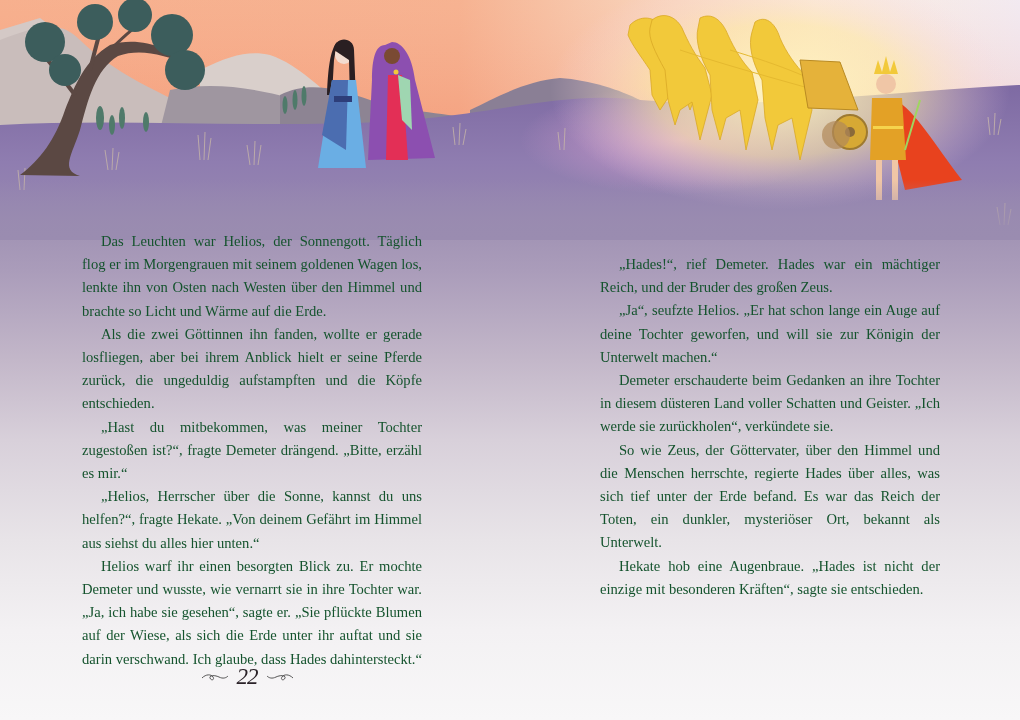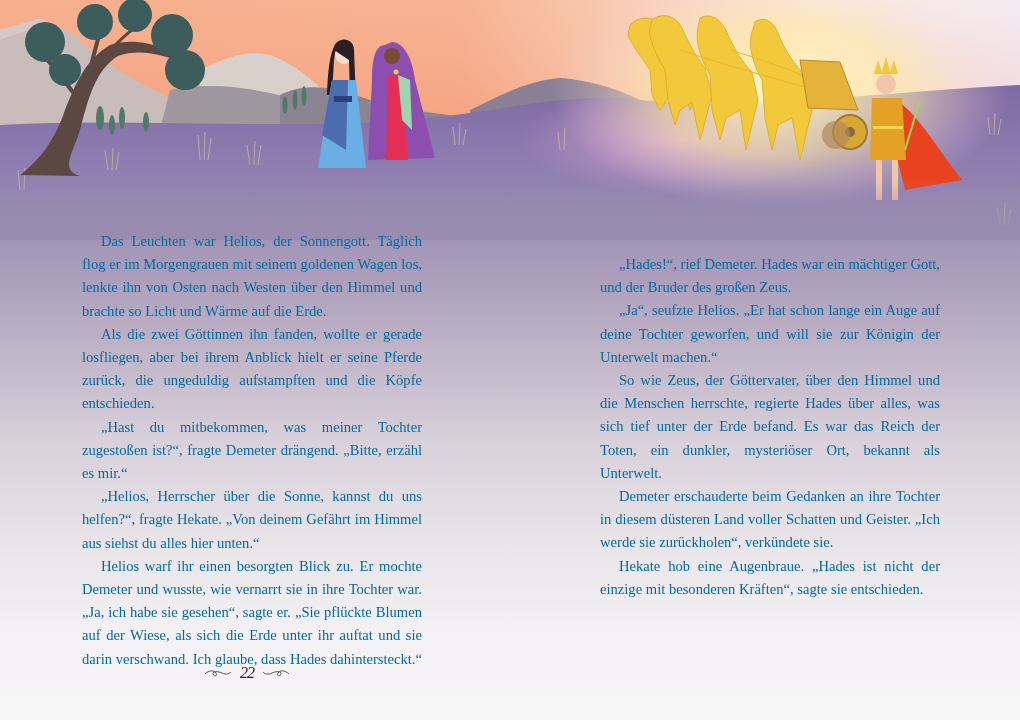--- a/index.html
+++ b/index.html
@@ -17,35 +17,35 @@
   .illustration { position:absolute; left:0; top:0; width:1020px; height:240px; overflow:hidden; }
   .illustration svg { display:block; }
 
   
   .page { position:absolute; top:0; height:720px; }
   .page-left { left:0; width:510px; }
   .page-right { left:510px; width:510px; }
 
   .text-block {
     position:absolute; width:340px;
-    font-size:14.6px; line-height:23.2px; color:#0369a1;
+    font-size:14.6px; line-height:23.2px; color:#14532d;
     text-align:justify; hyphens:manual;
   }
   .page-left .text-block { left:82px; top:230px; }
   .page-right .text-block { left:90px; top:253px; }
   .text-block p { margin:0; text-indent:19px; }
 
   .folio {
     position:absolute; top:664px; left:0; width:100%;
     display:flex; justify-content:center; align-items:center; gap:8px;
     color:#2a2228;
   }
   .page-left .folio { left:-8px; }
   .page-right .folio { left:-12px; }
-  .folio-num { font-style:italic; font-size:16px; letter-spacing:-1px; font-family:"Liberation Serif", serif; }
+  .folio-num { font-style:italic; font-size:23px; letter-spacing:-1px; font-family:"Liberation Serif", serif; }
   .flourish { width:28px; height:12px; display:block; }
 </style>
 </head>
 <body>
 
 <div class="spread">
 
   <div class="illustration">
     <svg width="1020" height="240" viewBox="0 0 1020 240" xmlns="http://www.w3.org/2000/svg">
       <defs>
@@ -194,20 +194,20 @@
       </svg>
       <span class="folio-num">22</span>
       <svg class="flourish" viewBox="0 0 28 12">
         <path d="M27 7 C23 3 18 3 16 6 C14 9 18 10 19 7 C20 4 14 4 10 6 C6 8 3 7 1 5" stroke="#555" stroke-width="1" fill="none"></path>
       </svg>
     </div>
   </div>
 
   <div class="page page-right">
     <div class="text-block">
-      <p>„Hades!“, rief Demeter. Hades war ein mächtiger Gott, und der Bruder des großen Zeus.</p>
+      <p>„Hades!“, rief Demeter. Hades war ein mächtiger Reich, und der Bruder des großen Zeus.</p>
       <p>„Ja“, seufzte Helios. „Er hat schon lange ein Auge auf deine Tochter geworfen, und will sie zur Königin der Unterwelt machen.“</p>
+      <p>Demeter erschauderte beim Gedanken an ihre Tochter in diesem düsteren Land voller Schatten und Geister. „Ich werde sie zurückholen“, verkündete sie.</p>
       <p>So wie Zeus, der Göttervater, über den Himmel und die Menschen herrschte, regierte Hades über alles, was sich tief unter der Erde befand. Es war das Reich der Toten, ein dunkler, mysteriöser Ort, bekannt als Unterwelt.</p>
-      <p>Demeter erschauderte beim Gedanken an ihre Tochter in diesem düsteren Land voller Schatten und Geister. „Ich werde sie zurückholen“, verkündete sie.</p>
       <p>Hekate hob eine Augenbraue. „Hades ist nicht der einzige mit besonderen Kräften“, sagte sie entschieden.</p>
     </div>
   </div>
 </div>
 
 </body></html>

